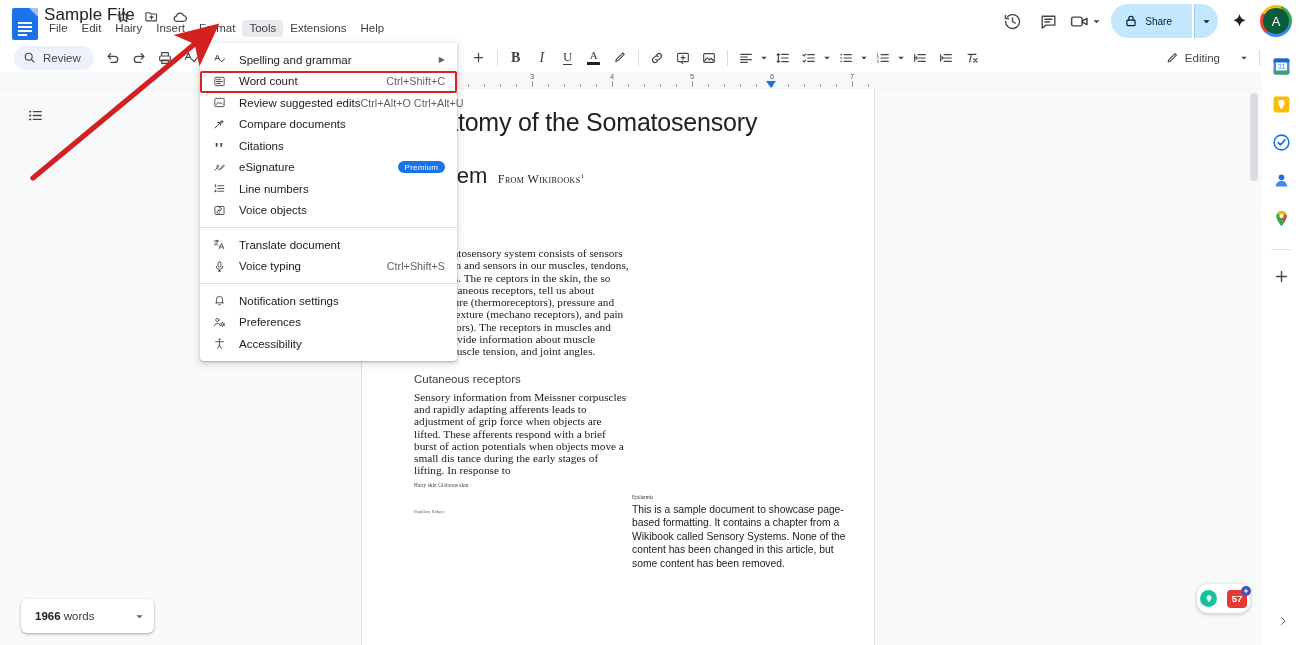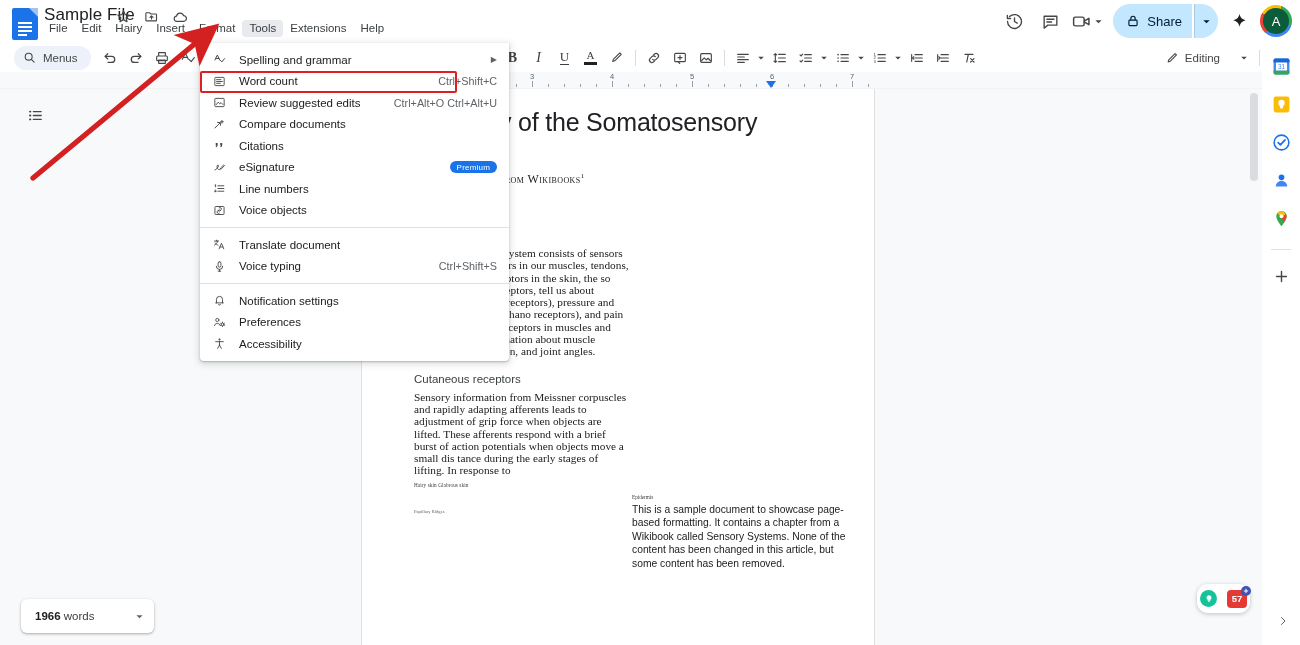--- a/index.html
+++ b/index.html
@@ -45,22 +45,22 @@
 
   .topright { position:absolute; right:8px; top:4px; display:flex; align-items:center; gap:2px; height:34px; }
   .tr-btn {
     width:34px; height:34px; border-radius:50%;
     display:flex; align-items:center; justify-content:center;
     color:#444746; cursor:pointer;
   }
   .meet-grp { display:flex; align-items:center; height:34px; padding:0 2px; cursor:pointer; }
   .share-btn {
     display:flex; align-items:center; height:34px; background:#c2e7ff;
-    border-radius:17px 0 0 17px; padding:0 10px 0 13px; gap:7px;
-    font-size:13px; color:#001d35; cursor:pointer; margin-left:6px;
+    border-radius:17px 0 0 17px; padding:0 20px 0 13px; gap:7px;
+    font-size:10px; color:#001d35; cursor:pointer; margin-left:6px;
   }
   .share-caret {
     height:34px; width:24px; background:#c2e7ff; border-radius:0 17px 17px 0;
     display:flex; align-items:center; justify-content:center; cursor:pointer;
     border-left:1px solid #a8cbe0;
   }
   .gemini { width:30px; height:30px; display:flex; align-items:center; justify-content:center; cursor:pointer; margin-left:4px;}
   .avatar-ring {
     width:32px; height:32px; border-radius:50%; margin-left:4px; cursor:pointer;
     background: conic-gradient(from 220deg, #ea4335 0deg 80deg, #fbbc04 80deg 160deg, #34a853 160deg 250deg, #4285f4 250deg 360deg);
@@ -179,21 +179,21 @@
   }
   .gbulb { width:17px; height:17px; border-radius:50%; background:#15c39a; display:flex; align-items:center; justify-content:center; }
   .gbadge {
     position:relative; width:20px; height:18px; background:#e53935; border-radius:4px;
     display:flex; align-items:center; justify-content:center; color:#fff; font-size:9.5px; font-weight:700;
   }
   .gdot { position:absolute; right:-4px; top:-4px; width:10px; height:10px; border-radius:50%; background:#4054b2; display:flex;align-items:center;justify-content:center;}
 
   
   .menu-panel {
-    position:absolute; left:200px; top:43px; width:309px;
+    position:absolute; left:200px; top:43px; width:257px;
     background:#ffffff; border-radius:0 0 4px 4px;
     box-shadow:0 2px 6px 2px rgba(60,64,67,.15), 0 1px 2px rgba(60,64,67,.3);
     padding:6px 0 6px 0; z-index:40;
   }
   .mrow {
     display:flex; align-items:center; height:21.5px; padding:0 12px 0 13px;
     font-size:11.5px; color:#202124; cursor:pointer; position:relative;
   }
   .mrow .mico { width:17px; flex:none; display:flex; align-items:center; justify-content:flex-start; color:#444746; }
   .mrow .mlabel { flex:1; padding-left:9px; white-space:nowrap; }
@@ -305,21 +305,21 @@
       </div>
     </div>
   </div>
 
   <div class="toolbar">
     <div class="menus-pill">
       <svg width="13" height="13" viewBox="0 0 24 24" fill="none" stroke="#444746" stroke-width="2" stroke-linecap="round">
           <circle cx="10.5" cy="10.5" r="6.4"></circle>
           <path d="M15.4 15.4 20.5 20.5"></path>
         </svg>
-      <span>Menus</span>
+      <span>Review</span>
     </div>
 
     <div style="width:6px"></div>
     <div class="tb-btn">
       <svg width="16" height="16" viewBox="0 0 24 24" fill="none" stroke="#444746" stroke-width="1.9" stroke-linecap="round" stroke-linejoin="round">
           <path d="M5 9.5h9.5a4.6 4.6 0 0 1 0 9.2H9"></path>
           <polyline points="8.6,5.6 4.6,9.5 8.6,13.4"></polyline>
         </svg>
     </div>
     <div class="tb-btn">

